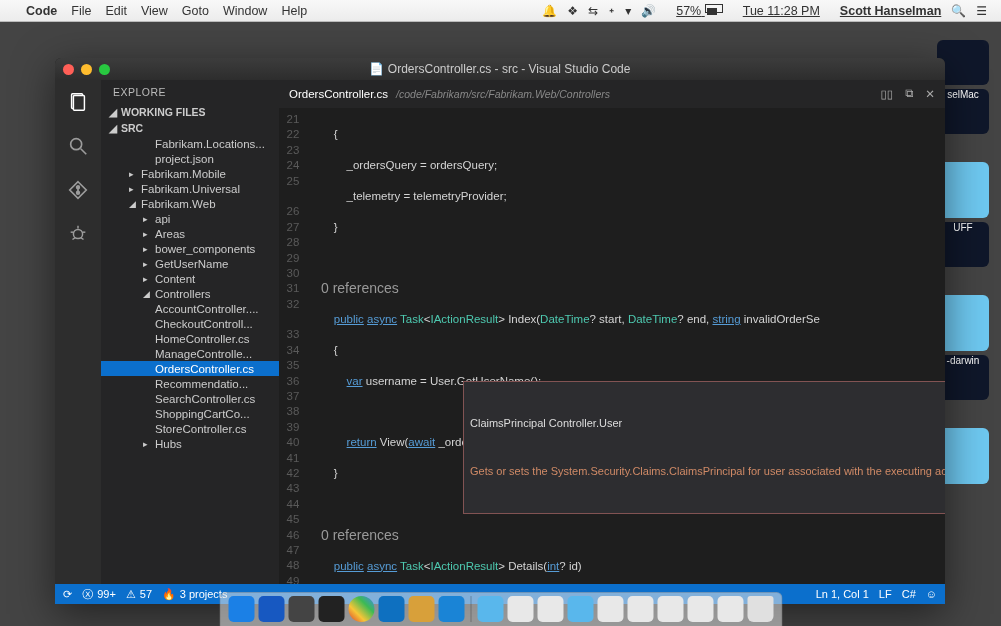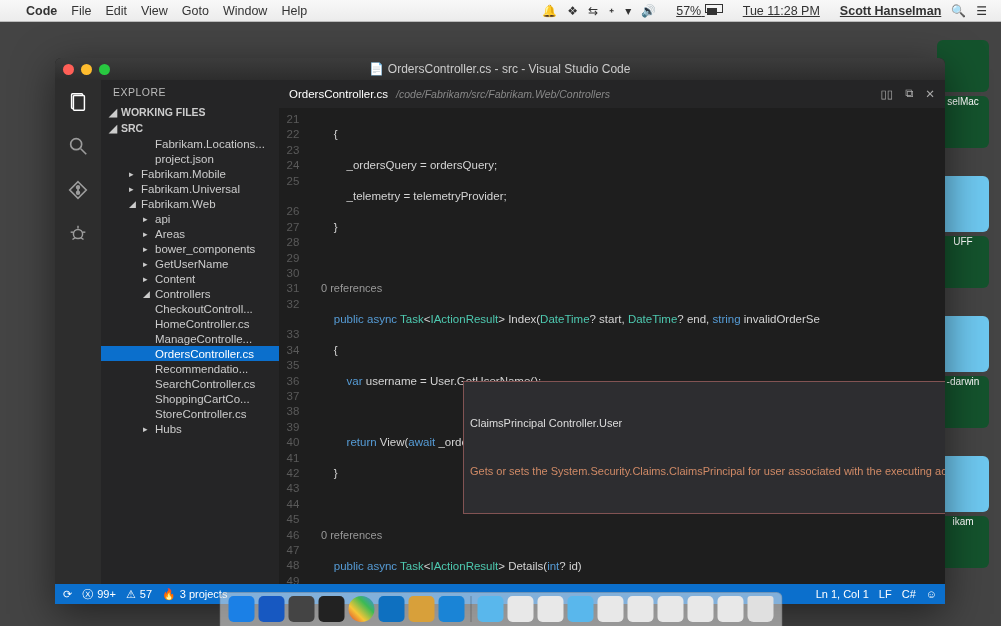--- a/index.html
+++ b/index.html
@@ -9,21 +9,21 @@
 .mac-menubar { height: 22px; background: linear-gradient(#f8f8f8, #ececec); border-bottom: 1px solid #bbb; display: flex; align-items: center; font-size: 12.5px; color: #333; padding: 0 14px; }
 .mac-menubar .apple { font-size: 14px; margin-right: 12px; }
 .mac-menubar .appname { font-weight: 600; margin-right: 14px; }
 .mac-menubar .mitem { margin-right: 14px; }
 .mac-menubar .spacer { flex: 1; }
 .mac-menubar .ricon { margin-left: 10px; font-size: 12px; }
 .mac-menubar .rtext { margin-left: 20px; text-decoration: underline; }
 
 
 .desktop-icons { position: absolute; right: 8px; top: 40px; width: 56px; }
-.dicon { width: 52px; height: 52px; background: #14532d; border-radius: 6px; margin-bottom: 44px; }
+.dicon { width: 52px; height: 45px; background: #0f172a; border-radius: 6px; margin-bottom: 44px; }
 .dicon.blue { background: #6ec8f0; height: 56px; }
 .dicon.label { font-size: 10px; color: #fff; text-align: center; margin-top: -40px; margin-bottom: 28px; }
 
 
 .window { position: absolute; left: 55px; top: 22px; width: 890px; height: 546px; background: #1e1e1e; border-radius: 6px 6px 0 0; box-shadow: 0 10px 40px rgba(0,0,0,0.5); display: flex; flex-direction: column; overflow: hidden; margin-top: 36px; }
 .titlebar { height: 22px; background: linear-gradient(#3c3c3c, #2d2d2d); display: flex; align-items: center; position: relative; }
 .traffic { display: flex; gap: 7px; padding-left: 8px; }
 .light { width: 11px; height: 11px; border-radius: 50%; }
 .light.red { background: #ff5f57; }
 .light.yellow { background: #febc2e; }
@@ -56,24 +56,24 @@
 .editor { flex: 1; background: #1e1e1e; display: flex; flex-direction: column; min-width: 0; position: relative; }
 .tabrow { height: 28px; background: #252526; display: flex; align-items: center; padding-left: 10px; color: #aaa; font-size: 11.5px; }
 .tab-active { color: #fff; font-weight: 500; margin-right: 8px; }
 .tab-path { color: #888; font-style: italic; font-size: 10.5px; }
 .tab-actions { margin-left: auto; display: flex; gap: 12px; padding-right: 10px; color: #aaa; }
 .codearea { flex: 1; display: flex; overflow: hidden; font-family: Menlo, Monaco, monospace; font-size: 11.5px; line-height: 15.4px; }
 .gutter { width: 36px; background: #1e1e1e; color: #5a5a5a; text-align: center; padding: 4px 8px 0 0; }
 .gutter div { height: 15.4px; }
 .code { flex: 1; padding: 4px 0 0 6px; color: #d4d4d4; overflow: hidden; white-space: pre; position: relative; }
 .ln { height: 15.4px; }
-.kw { color: #569cd6; }
+.kw { color: #569cd6; text-decoration: underline; }
 .ty { color: #4ec9b0; }
 .num { color: #b5cea8; }
-.codelens { color: #999; font-size: 11px; height: 15.4px; }
+.codelens { color: #999; font-size: 14px; height: 15.4px; }
 
 
 .tooltip { position: absolute; left: 148px; top: 273px; background: #2d2d30; border: 1px solid #825353; padding: 3px 6px; font-family: Menlo, monospace; font-size: 11px; color: #ddd; max-width: 560px; }
 .tooltip .sig { color: #ddd; }
 .tooltip .doc { color: #d08a66; margin-top: 2px; }
 
 
 .statusbar { height: 20px; background: #0b6fcc; color: #fff; display: flex; align-items: center; font-size: 11px; padding: 0 8px; gap: 10px; }
 .statusbar .seg { display: flex; align-items: center; gap: 4px; }
 .statusbar .spacer { flex: 1; }
@@ -110,21 +110,20 @@
 </div>
 
 <div class="desktop-icons">
   <div class="dicon"></div>
   <div class="dicon label">selMac</div>
   <div class="dicon blue"></div>
   <div class="dicon label">UFF</div>
   <div class="dicon blue"></div>
   <div class="dicon label">-darwin</div>
   <div class="dicon blue"></div>
-  <div class="dicon label">ikam</div>
 </div>
 
 <div class="window">
   <div class="titlebar">
     <div class="traffic">
       <div class="light red"></div>
       <div class="light yellow"></div>
       <div class="light green"></div>
     </div>
     <div class="title">📄 <span>OrdersController.cs - src - Visual Studio Code</span></div>
@@ -206,20 +205,23 @@
               <span class="caret">▸</span>
               <span>GetUserName</span>
             </div>
             <div class="node depth2">
               <span class="caret">▸</span>
               <span>Content</span>
             </div>
             <div class="node depth2">
               <span class="caret">◢</span>
               <span>Controllers</span>
+            </div>
+            <div class="node depth3 file">
+              <span>AccountController....</span>
             </div>
             <div class="node depth3 file">
               <span>CheckoutControll...</span>
             </div>
             <div class="node depth3 file">
               <span>HomeController.cs</span>
             </div>
             <div class="node depth3 file">
               <span>ManageControlle...</span>
             </div>

